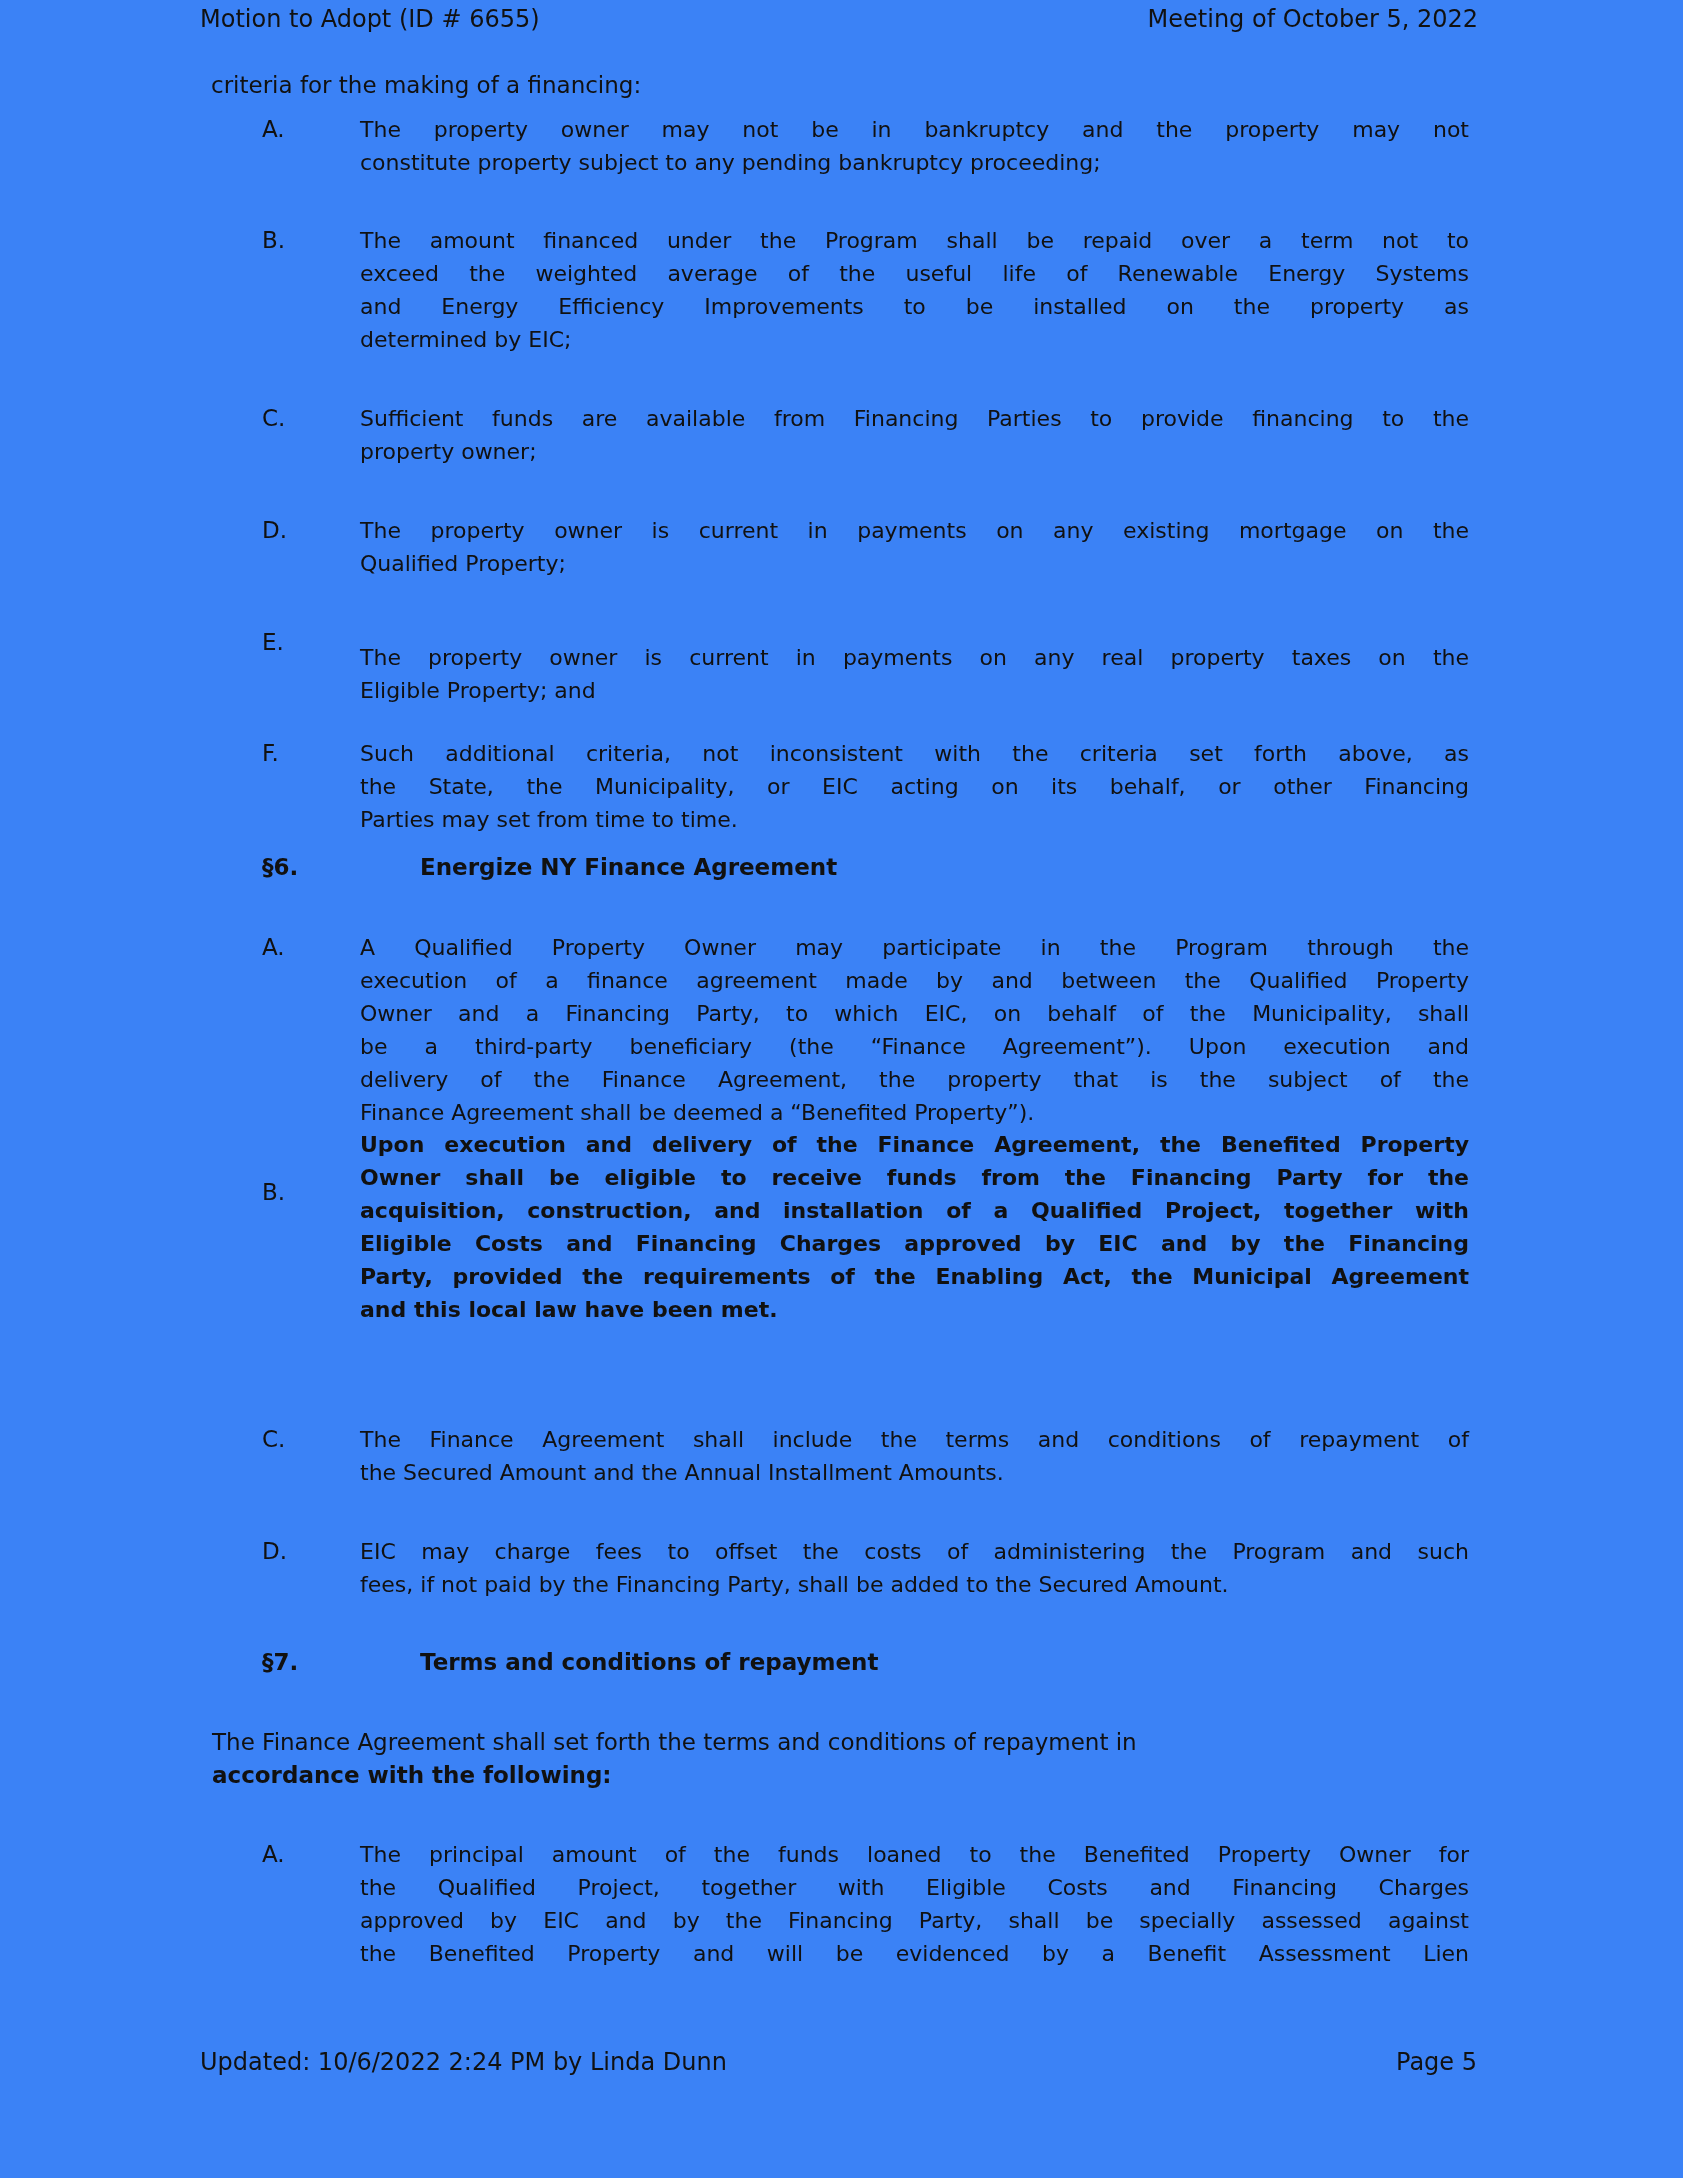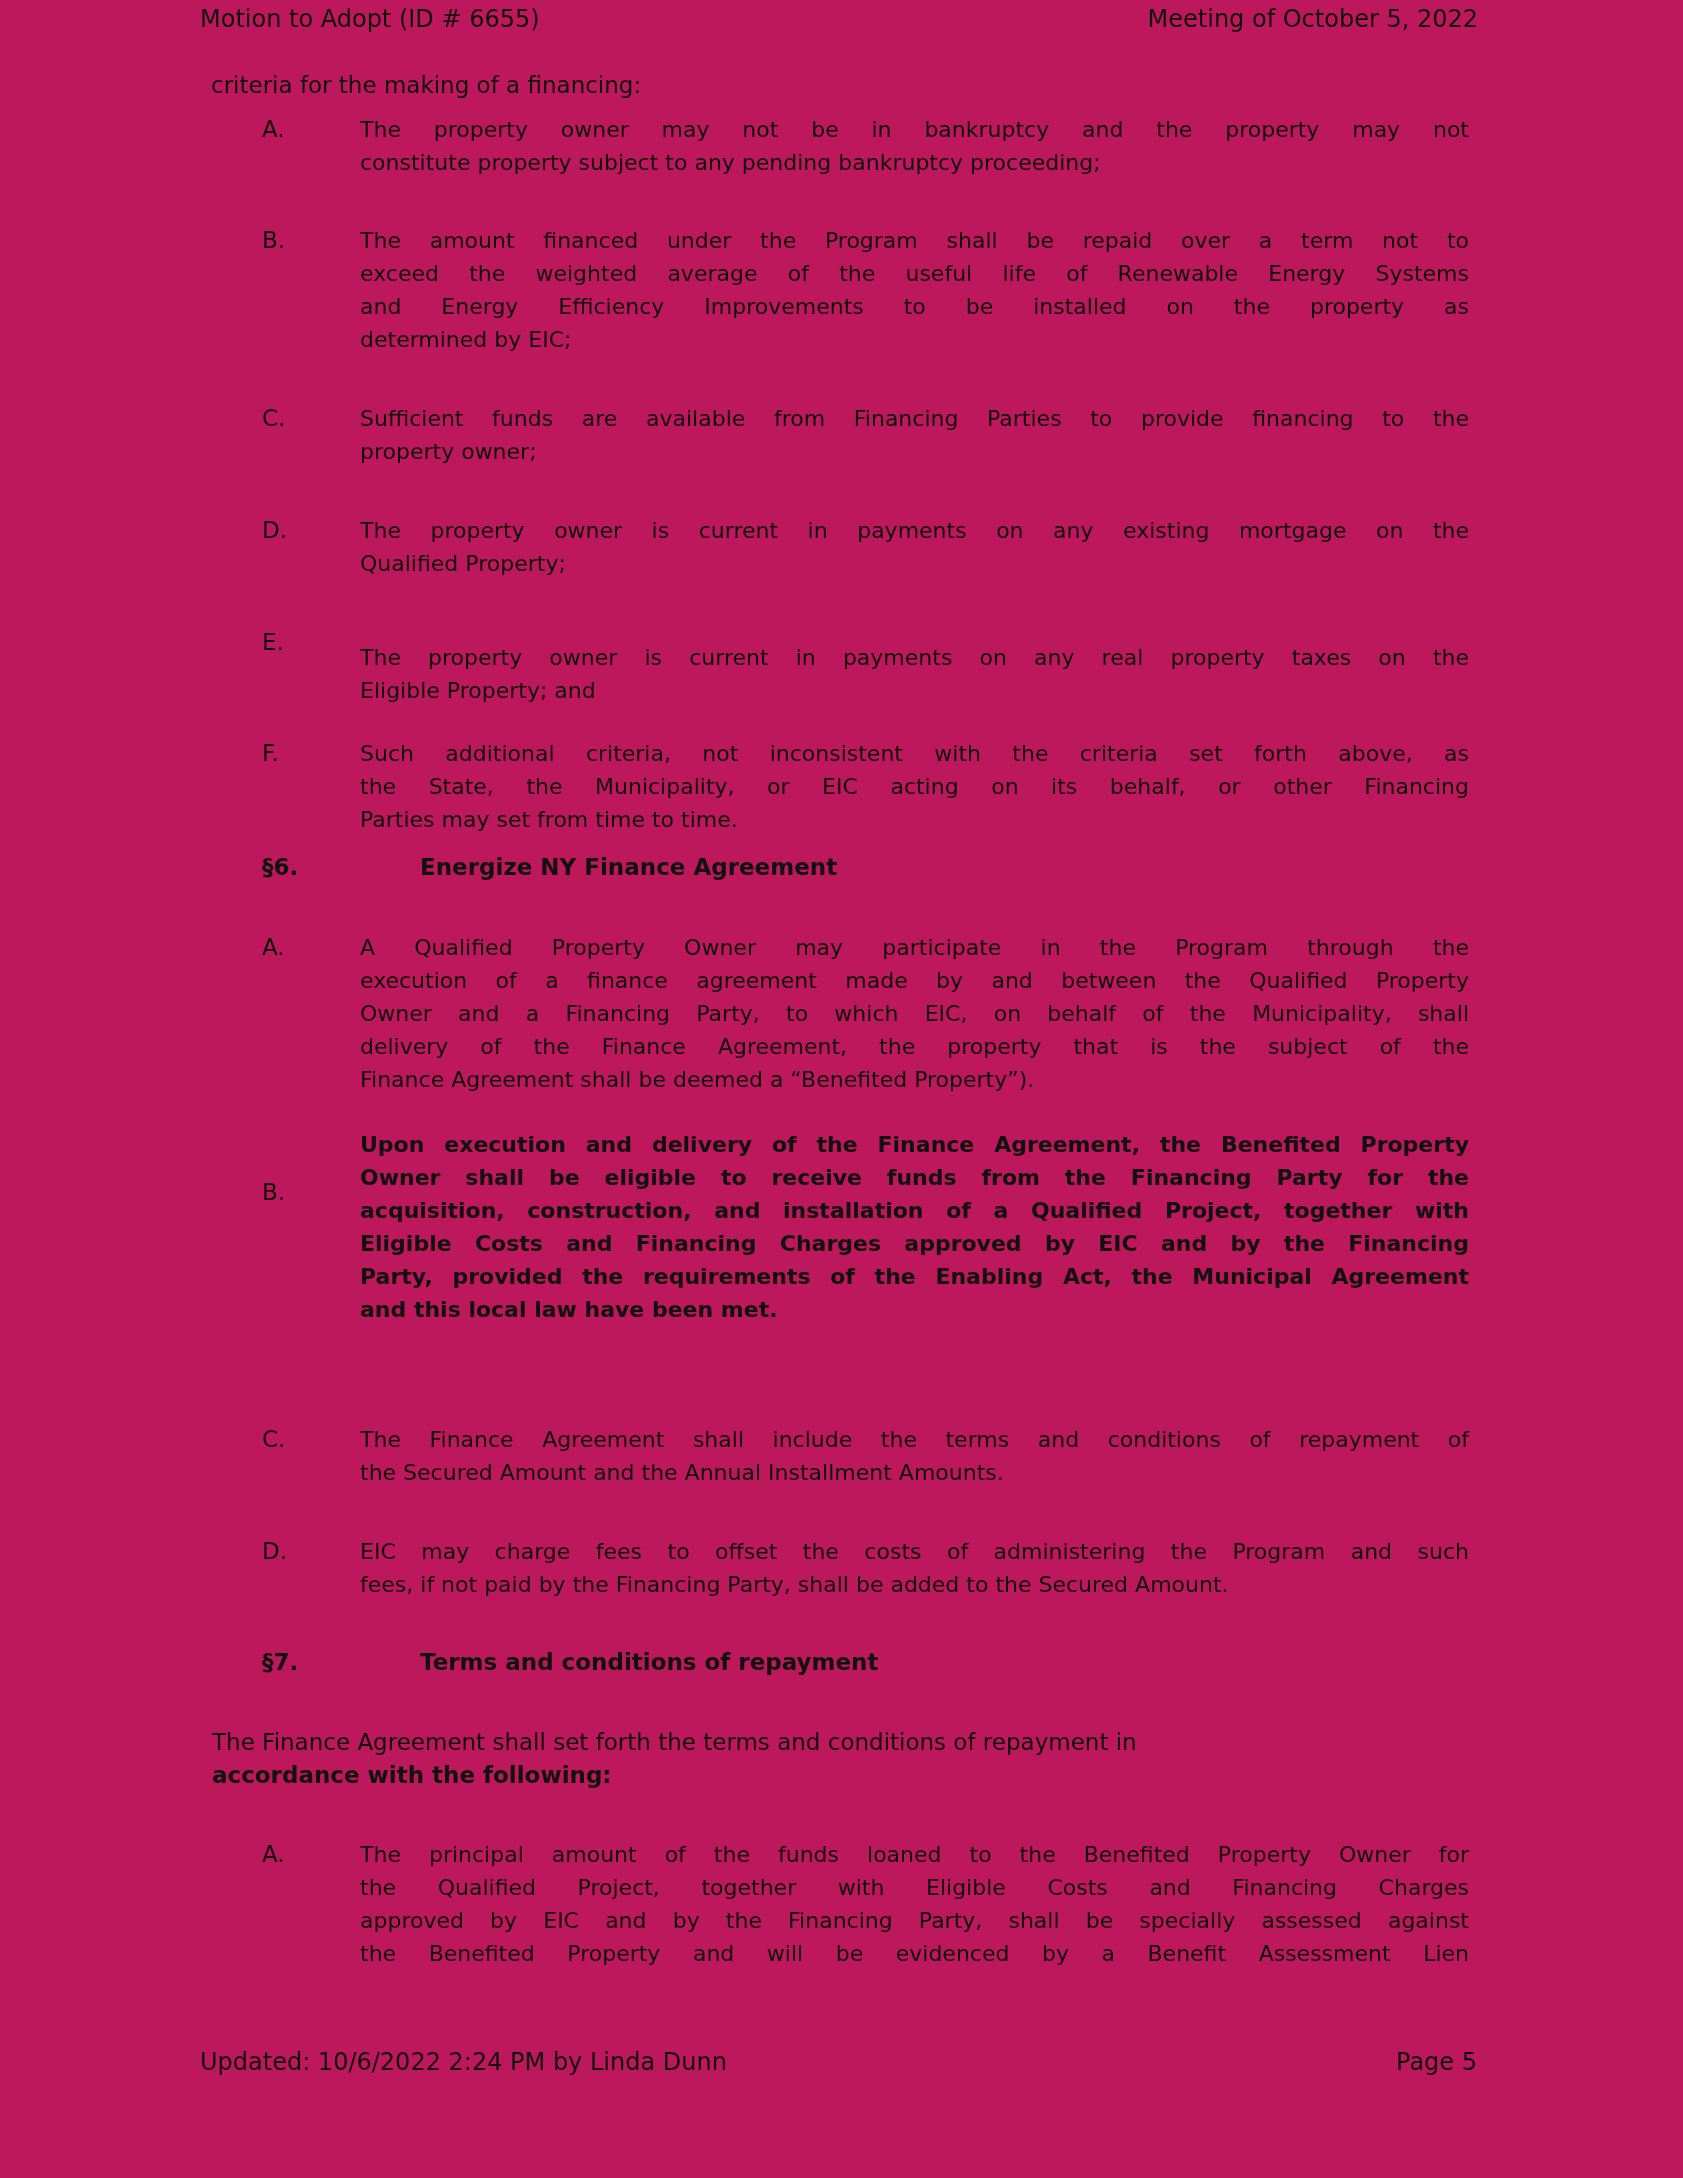--- a/index.html
+++ b/index.html
@@ -1,20 +1,20 @@
 <!DOCTYPE html>
 <html><head>
 <meta charset="utf-8">
 <style>
   html, body { margin: 0; padding: 0; background: #ffffff; }
   body {
     width: 1683px; height: 2178px; position: relative; overflow: hidden;
     font-family: "DejaVu Sans", sans-serif; color: #111111;
   }
-  .page { position: absolute; left: 0; top: 0; width: 1683px; height: 2178px; background: #be185d; }
+  .page { position: absolute; left: 0; top: 0; width: 1683px; height: 2178px; background: #3b82f6; }
   .abs { position: absolute; white-space: nowrap; }
   .hdr { font-size: 24px; line-height: 30px; }
   .txt { font-size: 23px; line-height: 33px; }
   .label { position: absolute; left: 262px; font-size: 23px; line-height: 33px; }
   .para {
     position: absolute; left: 360px; width: 1109px;
     font-size: 22px; line-height: 33px; text-align: justify;
     white-space: normal;
   }
   .para span.line { display: block; text-align: justify; text-align-last: justify; white-space: nowrap; }
@@ -89,20 +89,21 @@
   <div>
     <div class="label bold" style="top:851px;">§6.</div>
     <div class="sect-title" style="top:851px;">Energize NY Finance Agreement</div>
 
     <div>
       <div class="label" style="top:931px;">A.</div>
       <div class="para" style="top:931px;">
         <span class="line">A Qualified Property Owner may participate in the Program through the</span>
         <span class="line">execution of a finance agreement made by and between the Qualified Property</span>
         <span class="line">Owner and a Financing Party, to which EIC, on behalf of the Municipality, shall</span>
+        <span class="line">be a third-party beneficiary (the “Finance Agreement”). Upon execution and</span>
         <span class="line">delivery of the Finance Agreement, the property that is the subject of the</span>
         <span class="line last">Finance Agreement shall be deemed a “Benefited Property”).</span>
       </div>
     </div>
 
     <div>
       <div class="label" style="top:1176px;">B.</div>
       <div class="para" style="top:1128px;font-weight:bold;">
         <span class="line">Upon execution and delivery of the Finance Agreement, the Benefited Property</span>
         <span class="line">Owner shall be eligible to receive funds from the Financing Party for the</span>

